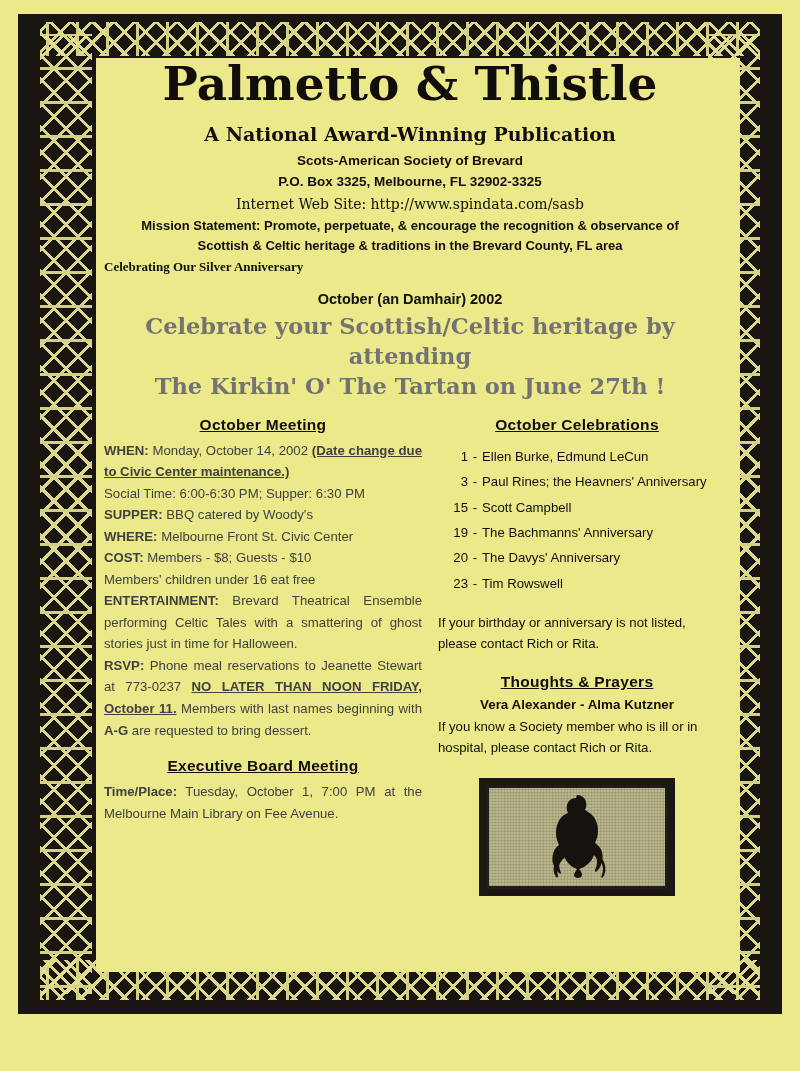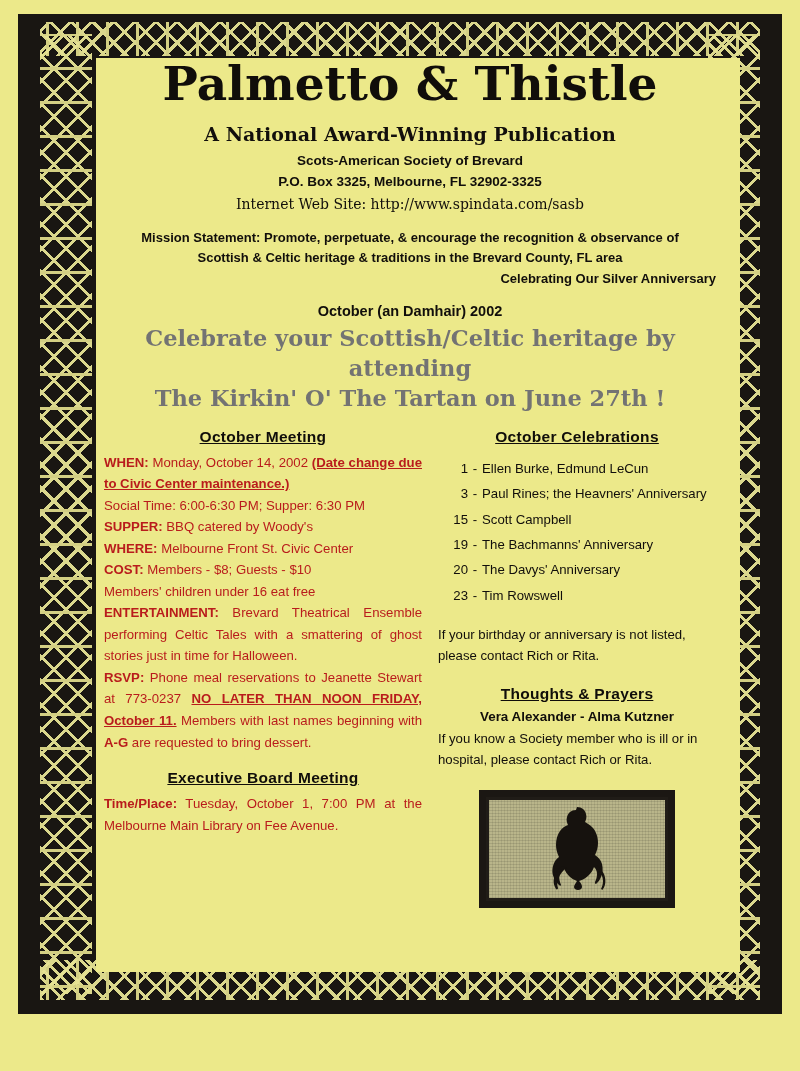--- a/index.html
+++ b/index.html
@@ -115,30 +115,31 @@
     text-align: center;
     font-family: "DejaVu Serif", serif;
     font-size: 14px;
     margin-top: 3px;
     color: #110e0b;
   }
   .mission {
     text-align: center;
     font-size: 13px;
     line-height: 1.6;
-    margin-top: 16px;
+    margin-top: 4px;
     color: #110e0b;
     font-weight: 600;
   }
   .mission b { font-weight: 800; }
   .celebrating {
-    text-align: right;
+    text-align: left;
     font-size: 13px;
     color: #110e0b;
     font-weight: 600;
+    font-family: Liberation Serif, serif;
   }
   .issue-date {
     text-align: center;
     font-size: 14.5px;
     font-weight: 800;
     margin-top: 13px;
     color: #110e0b;
   }
   .headline {
     text-align: center;
@@ -165,21 +166,21 @@
     text-decoration: underline;
     margin: 0 0 6px 0;
     color: #100d0a;
     letter-spacing: 0.3px;
   }
   h2.sec.spaced { margin-top: 18px; }
 
   .body-text {
     font-size: 13.2px;
     line-height: 1.63;
-    color: #b91c1c;
+    color: #404040;
     text-align: justify;
   }
   .body-text .lbl { font-weight: 800; }
   .body-text .u { text-decoration: underline; font-weight: 800; }
   .row { margin: 0; }
 
   .celebrations {
     font-size: 13.2px;
     line-height: 1.92;
     color: #110e0b;

